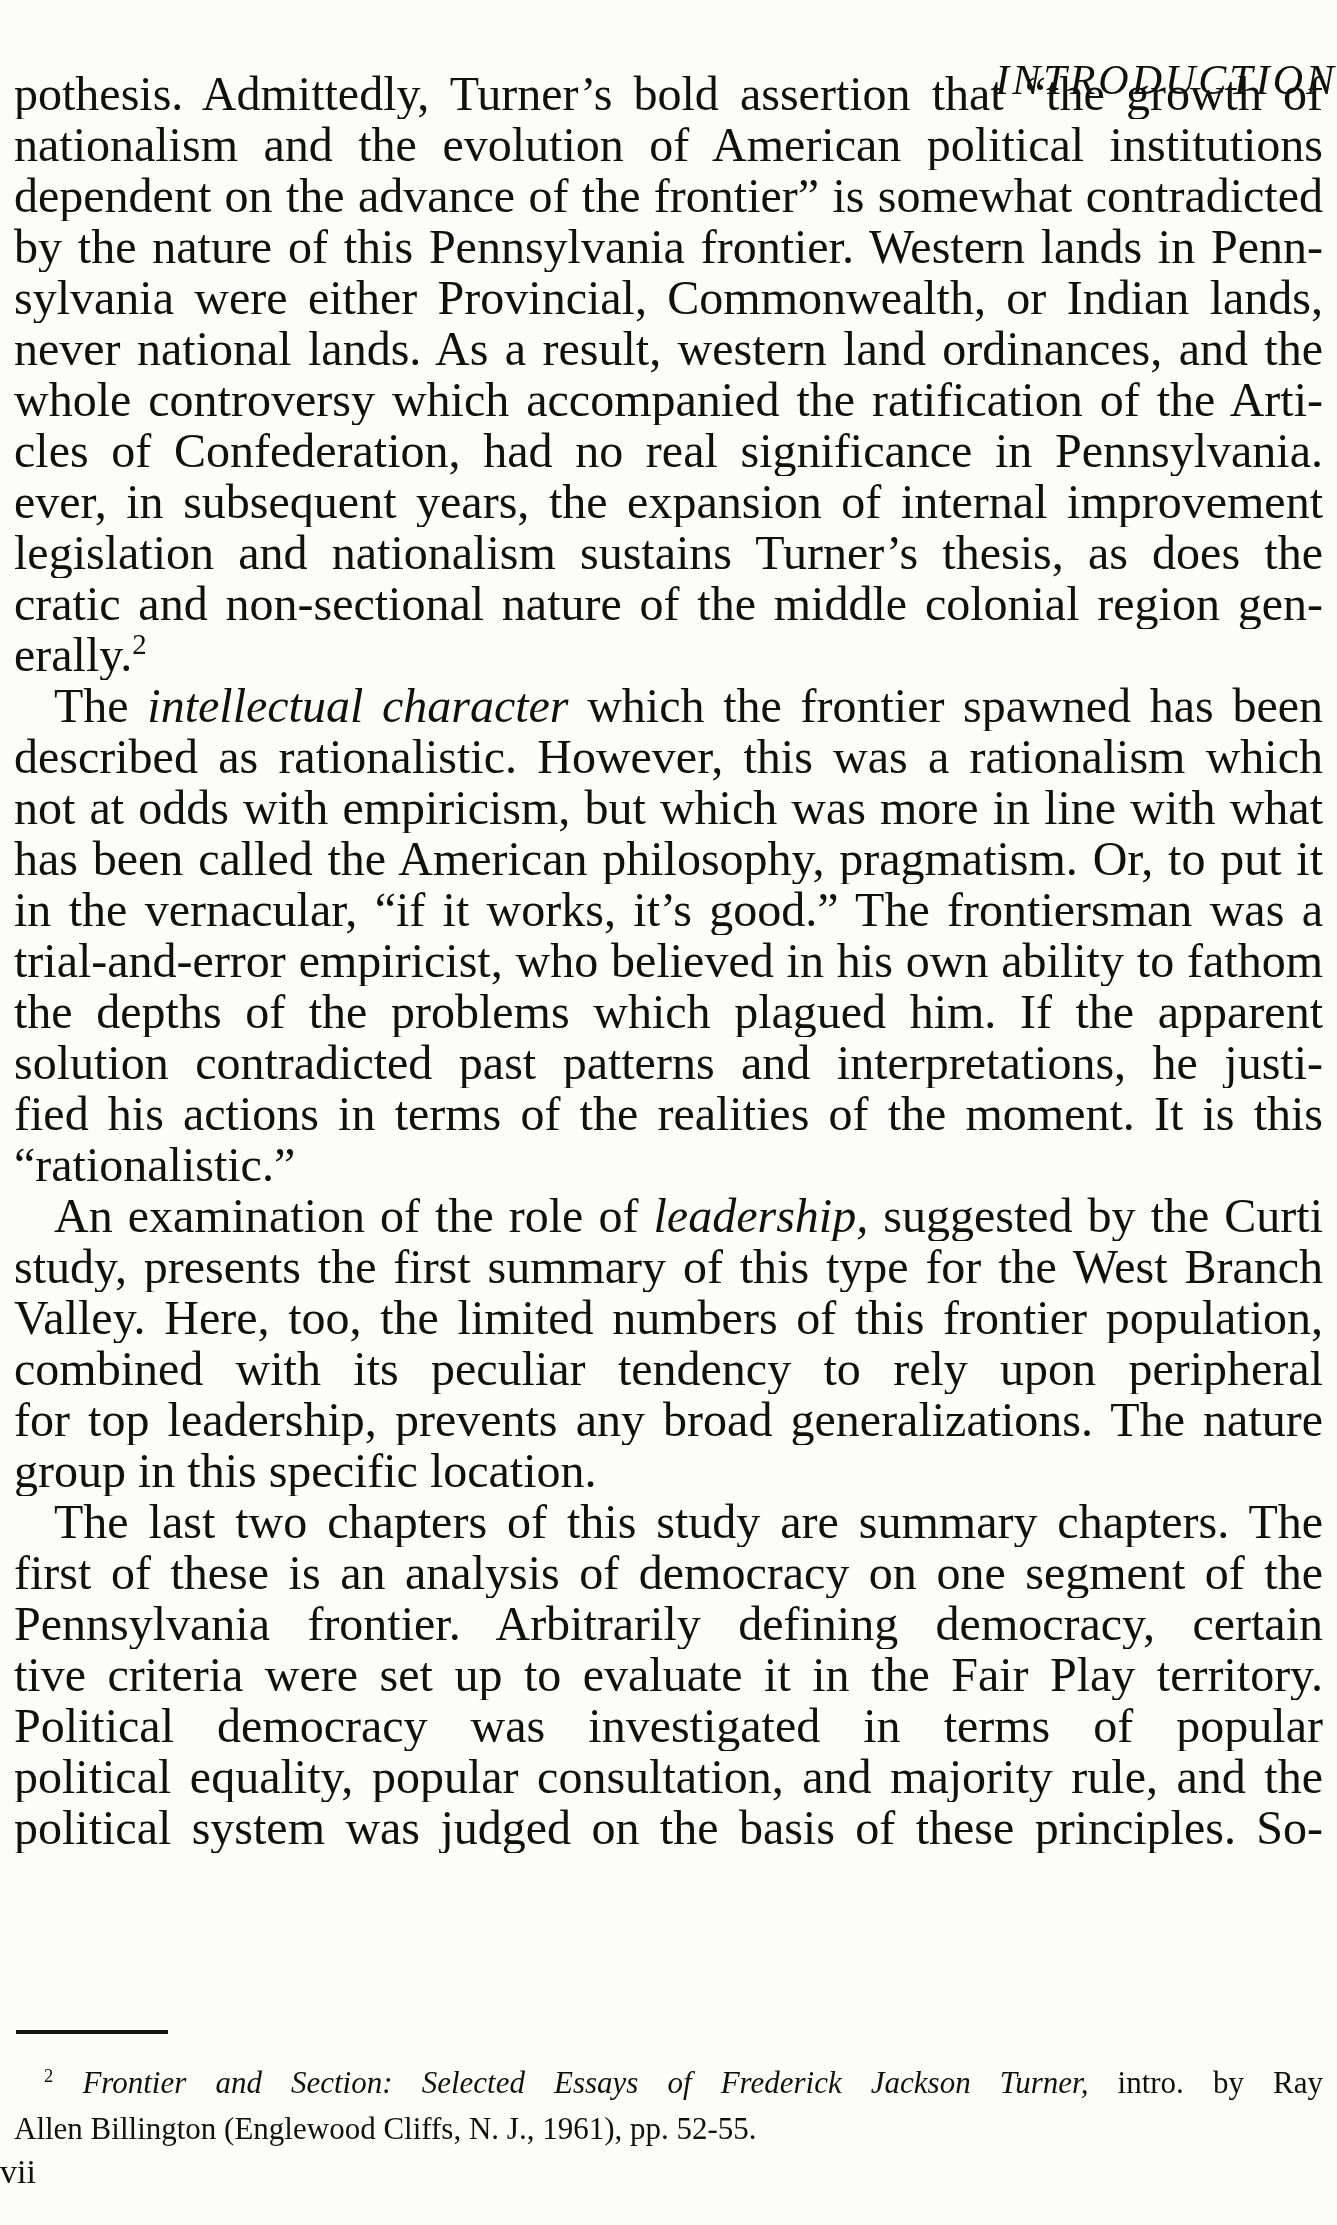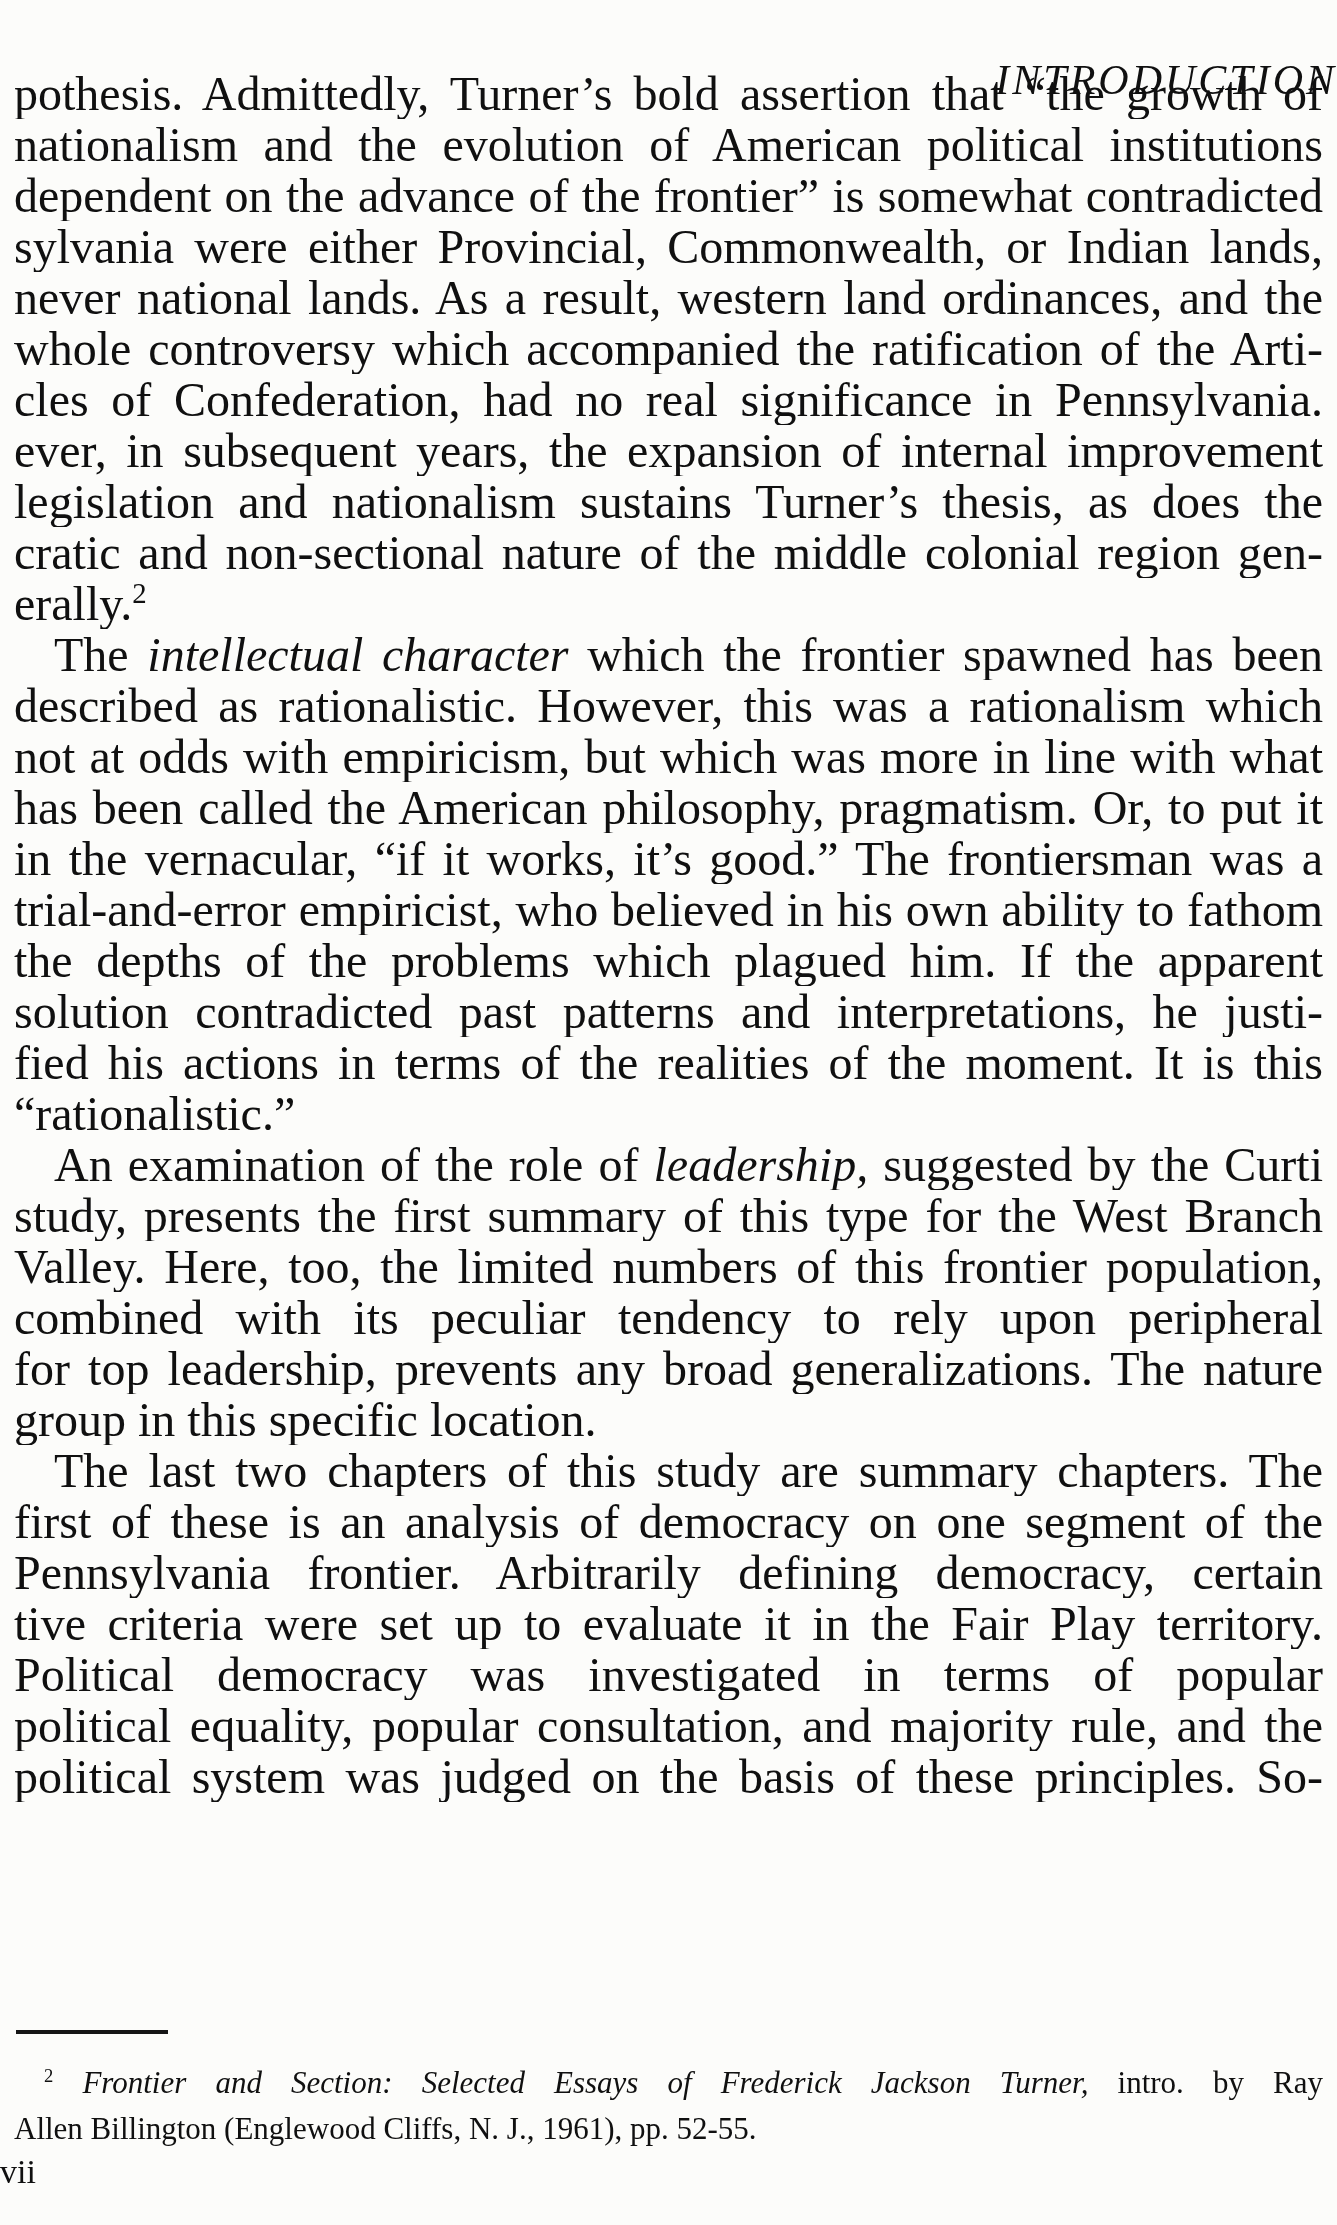--- a/index.html
+++ b/index.html
@@ -79,20 +79,21 @@
 </head>
 <body>
 
 <div class="page">
   <div class="title">INTRODUCTION</div>
 
   <div class="body-text" id="body-text">
       <div class="line justified">pothesis. Admittedly, Turner’s bold assertion that “the growth of</div>
       <div class="line justified">nationalism and the evolution of American political institutions were</div>
       <div class="line justified">dependent on the advance of the frontier” is somewhat contradicted</div>
+      <div class="line justified">by the nature of this Pennsylvania frontier. Western lands in Penn-</div>
       <div class="line justified">sylvania were either Provincial, Commonwealth, or Indian lands, but</div>
       <div class="line justified">never national lands. As a result, western land ordinances, and the</div>
       <div class="line justified">whole controversy which accompanied the ratification of the Arti-</div>
       <div class="line justified">cles of Confederation, had no real significance in Pennsylvania. How-</div>
       <div class="line justified">ever, in subsequent years, the expansion of internal improvement</div>
       <div class="line justified">legislation and nationalism sustains Turner’s thesis, as does the demo-</div>
       <div class="line justified">cratic and non-sectional nature of the middle colonial region gen-</div>
       <div class="line justified no-just"><span>erally.</span><sup>2</sup></div>
       <div class="line justified indent"><span>The </span><span class="it">intellectual character</span><span> which the frontier spawned has been</span></div>
       <div class="line justified">described as rationalistic. However, this was a rationalism which was</div>

